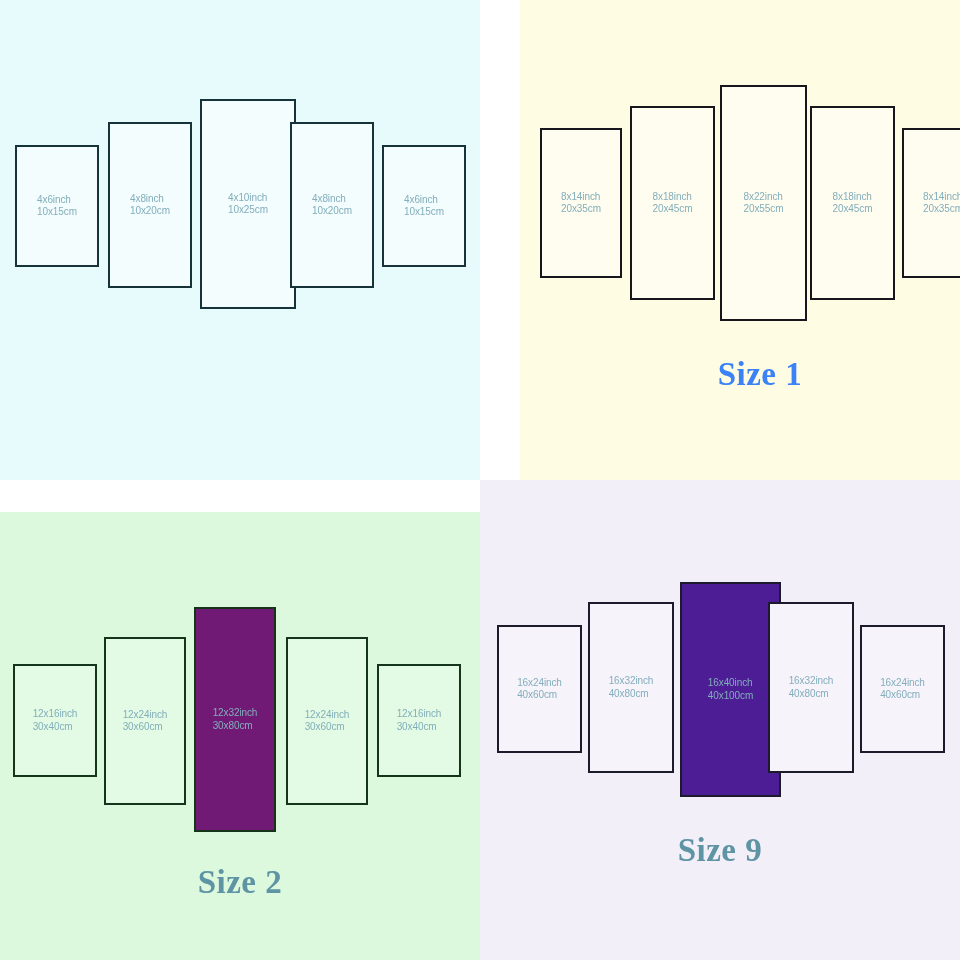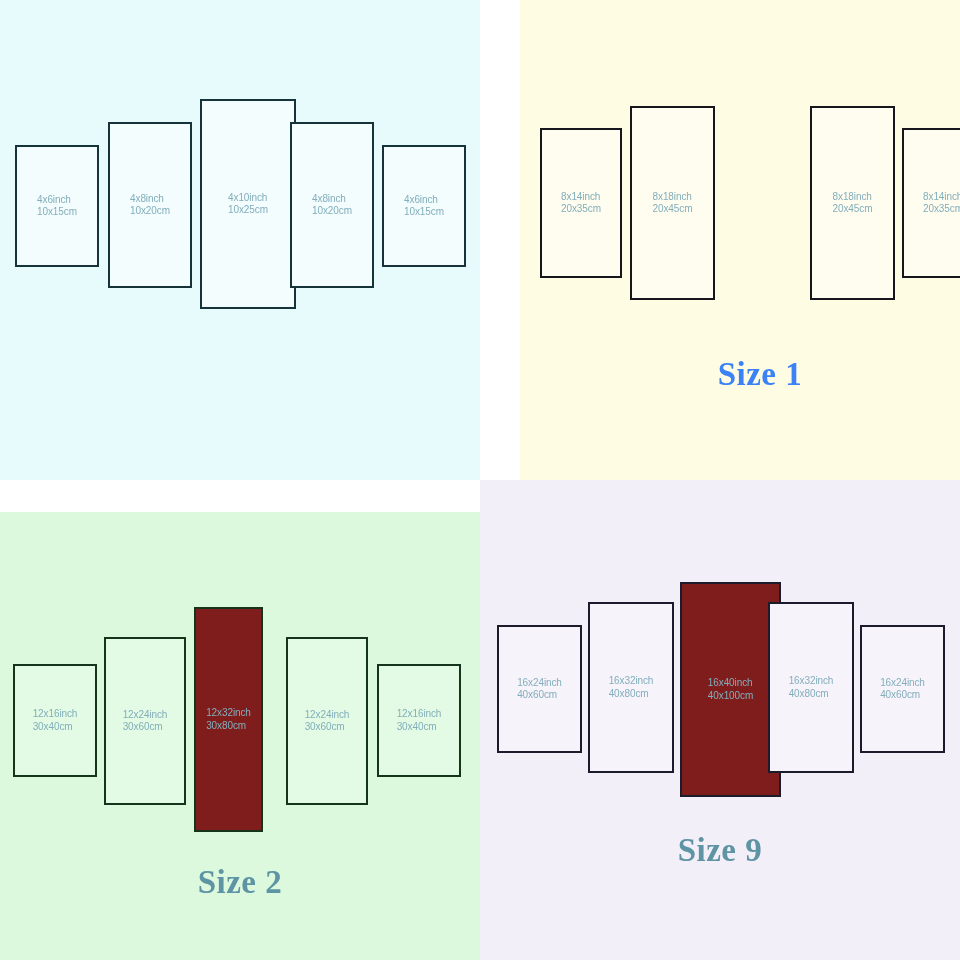--- a/index.html
+++ b/index.html
@@ -112,20 +112,26 @@
             <span class="panel-label-in">8x14inch</span>
             <span class="panel-label-cm">20x35cm</span>
           </div>
         </div>
         <div class="panel" style="left: 110px; top: 106px; width: 85px; height: 194px; background: rgb(255, 253, 240); border: 2px solid rgb(22, 22, 28);">
           <div class="panel-labels" style="color: rgb(130, 174, 187);">
             <span class="panel-label-in">8x18inch</span>
             <span class="panel-label-cm">20x45cm</span>
           </div>
         </div>
+        <div class="panel" style="left: 200px; top: 85px; width: 87px; height: 236px; background: rgb(255, 253, 240); border: 2px solid rgb(22, 22, 28);">
+          <div class="panel-labels" style="color: rgb(130, 174, 187);">
+            <span class="panel-label-in">8x22inch</span>
+            <span class="panel-label-cm">20x55cm</span>
+          </div>
+        </div>
         <div class="panel" style="left: 290px; top: 106px; width: 85px; height: 194px; background: rgb(255, 253, 240); border: 2px solid rgb(22, 22, 28);">
           <div class="panel-labels" style="color: rgb(130, 174, 187);">
             <span class="panel-label-in">8x18inch</span>
             <span class="panel-label-cm">20x45cm</span>
           </div>
         </div>
         <div class="panel" style="left: 382px; top: 128px; width: 82px; height: 150px; background: rgb(255, 253, 240); border: 2px solid rgb(22, 22, 28);">
           <div class="panel-labels" style="color: rgb(130, 174, 187);">
             <span class="panel-label-in">8x14inch</span>
             <span class="panel-label-cm">20x35cm</span>
@@ -141,21 +147,21 @@
             <span class="panel-label-in">12x16inch</span>
             <span class="panel-label-cm">30x40cm</span>
           </div>
         </div>
         <div class="panel" style="left: 104px; top: 125px; width: 82px; height: 168px; background: rgb(227, 251, 228); border: 2px solid rgb(20, 53, 26);">
           <div class="panel-labels" style="color: rgb(130, 174, 187);">
             <span class="panel-label-in">12x24inch</span>
             <span class="panel-label-cm">30x60cm</span>
           </div>
         </div>
-        <div class="panel" style="left: 194px; top: 95px; width: 69px; height: 225px; background: #7f1d1d; border: 2px solid rgb(20, 53, 26);">
+        <div class="panel" style="left: 194px; top: 95px; width: 82px; height: 225px; background: #701a75; border: 2px solid rgb(20, 53, 26);">
           <div class="panel-labels" style="color: rgb(130, 174, 187);">
             <span class="panel-label-in">12x32inch</span>
             <span class="panel-label-cm">30x80cm</span>
           </div>
         </div>
         <div class="panel" style="left: 286px; top: 125px; width: 82px; height: 168px; background: rgb(227, 251, 228); border: 2px solid rgb(20, 53, 26);">
           <div class="panel-labels" style="color: rgb(130, 174, 187);">
             <span class="panel-label-in">12x24inch</span>
             <span class="panel-label-cm">30x60cm</span>
           </div>
@@ -176,21 +182,21 @@
             <span class="panel-label-in">16x24inch</span>
             <span class="panel-label-cm">40x60cm</span>
           </div>
         </div>
         <div class="panel" style="left: 108px; top: 122px; width: 86px; height: 171px; background: rgb(247, 243, 251); border: 2px solid rgb(27, 27, 43);">
           <div class="panel-labels" style="color: rgb(130, 174, 187);">
             <span class="panel-label-in">16x32inch</span>
             <span class="panel-label-cm">40x80cm</span>
           </div>
         </div>
-        <div class="panel" style="left: 200px; top: 102px; width: 101px; height: 215px; background: #7f1d1d; border: 2px solid rgb(27, 27, 43);">
+        <div class="panel" style="left: 200px; top: 102px; width: 101px; height: 215px; background: #4c1d95; border: 2px solid rgb(27, 27, 43);">
           <div class="panel-labels" style="color: rgb(130, 174, 187);">
             <span class="panel-label-in">16x40inch</span>
             <span class="panel-label-cm">40x100cm</span>
           </div>
         </div>
         <div class="panel" style="left: 288px; top: 122px; width: 86px; height: 171px; background: rgb(247, 243, 251); border: 2px solid rgb(27, 27, 43);">
           <div class="panel-labels" style="color: rgb(130, 174, 187);">
             <span class="panel-label-in">16x32inch</span>
             <span class="panel-label-cm">40x80cm</span>
           </div>

